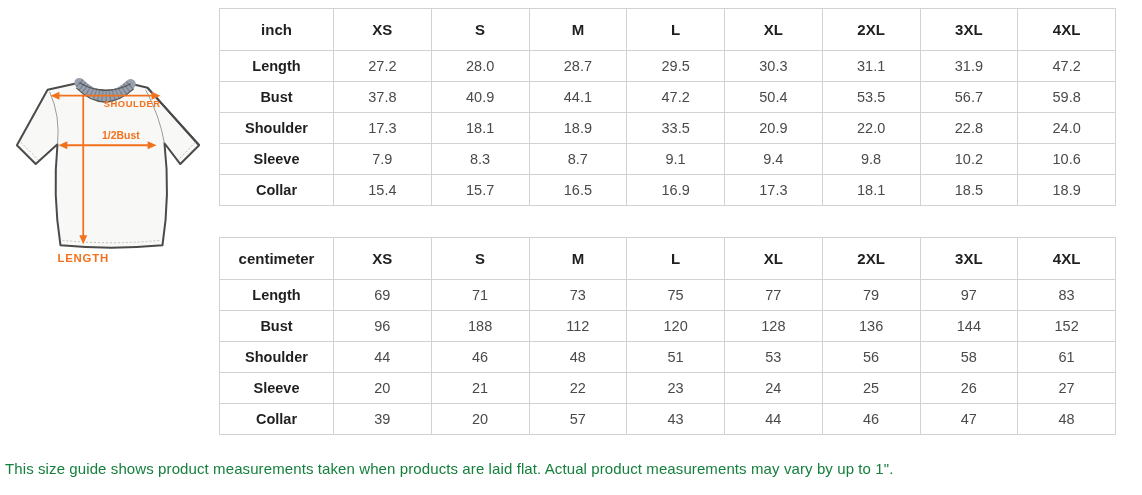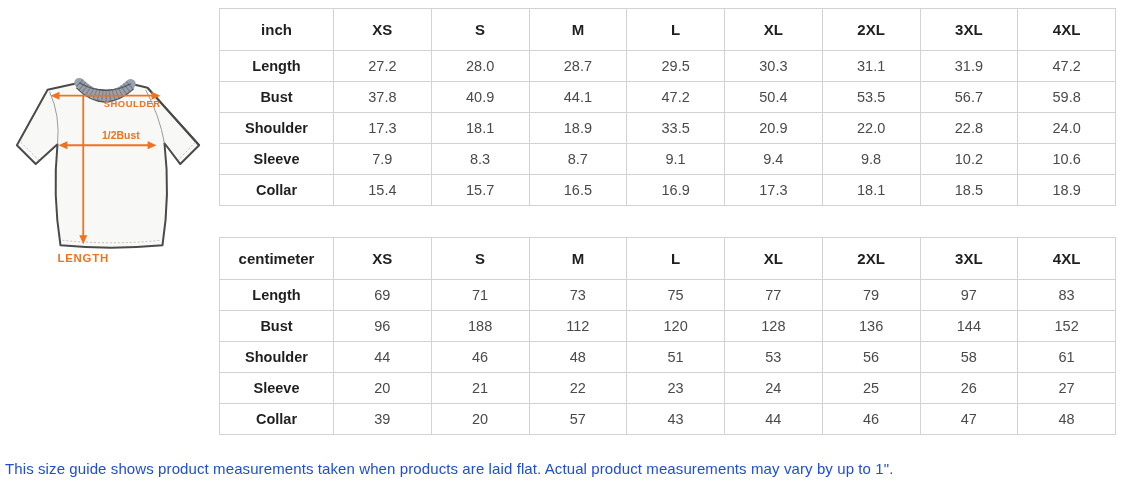--- a/index.html
+++ b/index.html
@@ -17,21 +17,21 @@
   table.size-table + table.size-table { margin-top:31px; }
   table.size-table th, table.size-table td {
     border:1px solid #d2d2d2; text-align:center; vertical-align:middle;
     background:#fff; padding:0;
   }
   table.size-table thead th { height:42px; font-weight:bold; color:#1f1f1f; font-size:15px; }
   table.size-table tbody tr { height:31px; }
   table.size-table tbody th { font-weight:bold; color:#1f1f1f; }
   table.size-table col.label-col { width:114px; }
   .note {
-    position:absolute; left:5px; top:460px; font-size:15px; color:#1d4ed8;
+    position:absolute; left:5px; top:460px; font-size:15px; color:#15803d;
     letter-spacing:0.1px;
   }
 </style>
 </head>
 <body>
 
 <div class="sizechart">
 
   <div class="diagram">
     <svg width="208" height="200" viewBox="0 0 210 200">

